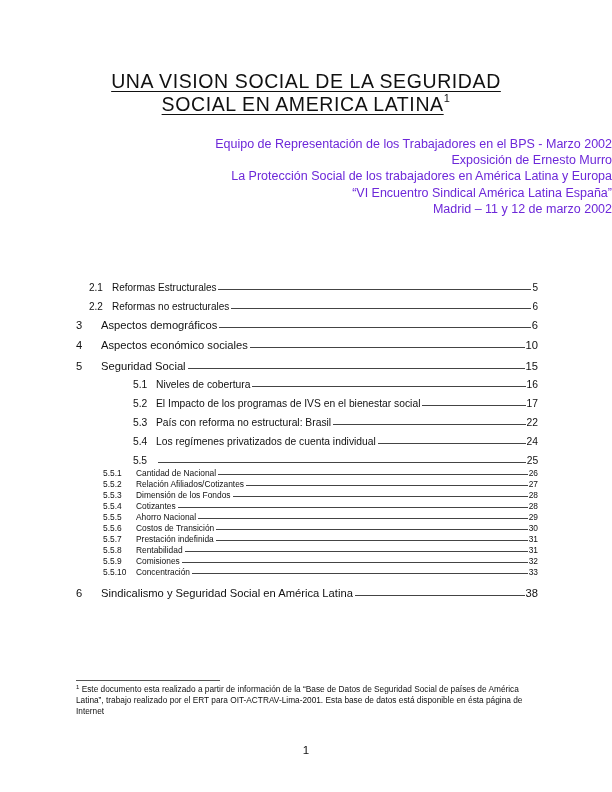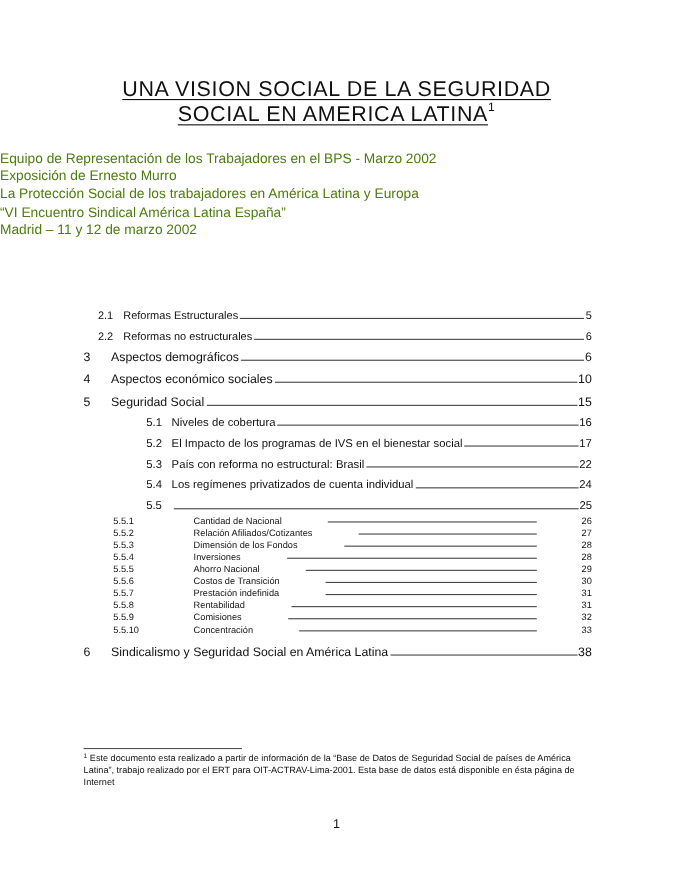--- a/index.html
+++ b/index.html
@@ -9,39 +9,39 @@
     }
     .title {
       position: absolute; left: 0; width: 612px; top: 70px;
       text-align: center; font-size: 19.5px; line-height: 23px;
       letter-spacing: 0.6px; color: #111;
     }
     .title span.line { text-decoration: underline; text-underline-offset: 3px; text-decoration-thickness: 1px; margin-top: 10px; }
     .title sup { font-size: 11px; vertical-align: 9px; line-height: 0; }
     .subtitle {
       position: absolute; left: 0; width: 612px; top: 136px;
-      text-align: left; font-size: 12.5px; line-height: 16.2px; color: #4d7c0f;
+      text-align: right; font-size: 12.5px; line-height: 16.2px; color: #6d28d9;
     }
     .toc-row {
       position: absolute; display: flex; align-items: baseline; white-space: nowrap;
     }
     .toc-num { display: inline-block; }
     .toc-label { display: inline-block; }
     .toc-leader {
       flex: 1; border-bottom: 1px solid #444; margin: 0 1px 0 2px; height: 1px; align-self: flex-end;
       position: relative; top: -3px;
     }
     .toc-page { display: inline-block; text-align: right; }
     .lvl1 { font-size: 11.2px; left: 76px; width: 462px; }
     .lvl1 .toc-num { width: 25px; }
     .lvl2 { font-size: 10px; left: 89px; width: 449px; }
     .lvl2 .toc-num { width: 23px; }
     .lvl2b { font-size: 10.3px; left: 89px; width: 449px; }
     .lvl2b .toc-num { width: 23px; margin-left: 44px; }
-    .lvl3 { font-size: 8.4px; left: 103px; width: 435px; gap: 40px; }
+    .lvl3 { font-size: 8.4px; left: 103px; width: 435px; }
     .lvl3 .toc-num { width: 33px; }
     .fn-rule {
       position: absolute; left: 76px; top: 680px; width: 144px; border-top: 1px solid #555;
     }
     .footnote {
       position: absolute; left: 76px; top: 684px; width: 462px;
       font-size: 8.3px; line-height: 11.2px; color: #111;
     }
     .footnote sup { font-size: 6px; vertical-align: 3px; line-height: 0; }
     .pagenum {
@@ -137,21 +137,21 @@
     <span class="toc-page">27</span>
   </div>
   <div class="toc-row lvl3" style="top:490px">
     <span class="toc-num">5.5.3</span>
     <span class="toc-label">Dimensión de los Fondos</span>
     <span class="toc-leader"></span>
     <span class="toc-page">28</span>
   </div>
   <div class="toc-row lvl3" style="top:501px">
     <span class="toc-num">5.5.4</span>
-    <span class="toc-label">Inversiones</span>
+    <span class="toc-label">Cotizantes</span>
     <span class="toc-leader"></span>
     <span class="toc-page">28</span>
   </div>
   <div class="toc-row lvl3" style="top:512px">
     <span class="toc-num">5.5.5</span>
     <span class="toc-label">Ahorro Nacional</span>
     <span class="toc-leader"></span>
     <span class="toc-page">29</span>
   </div>
   <div class="toc-row lvl3" style="top:523px">

